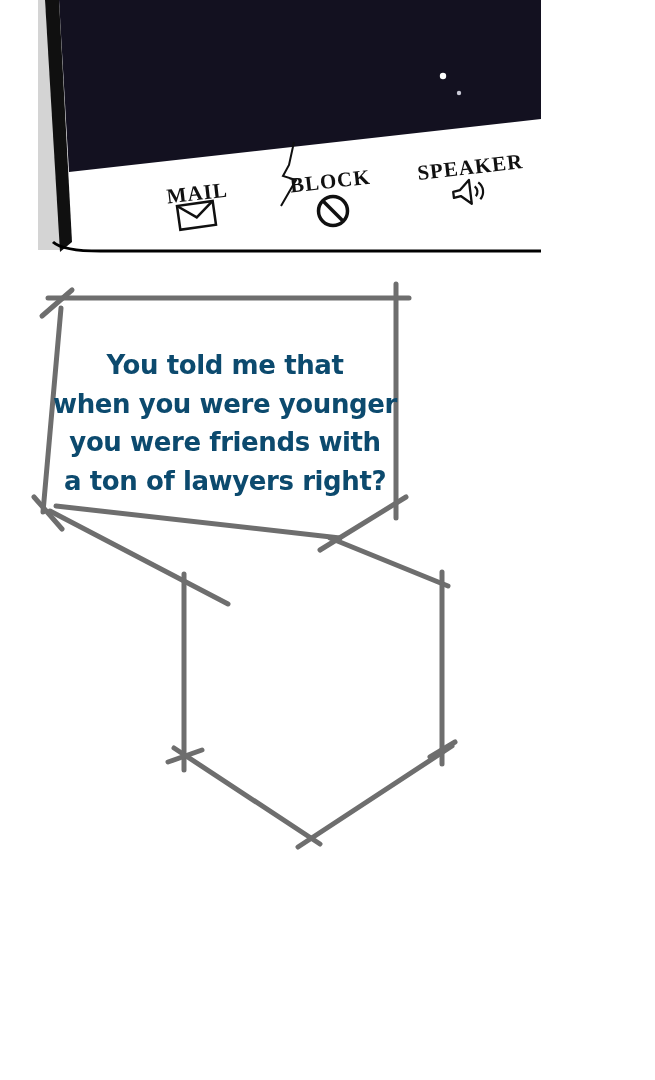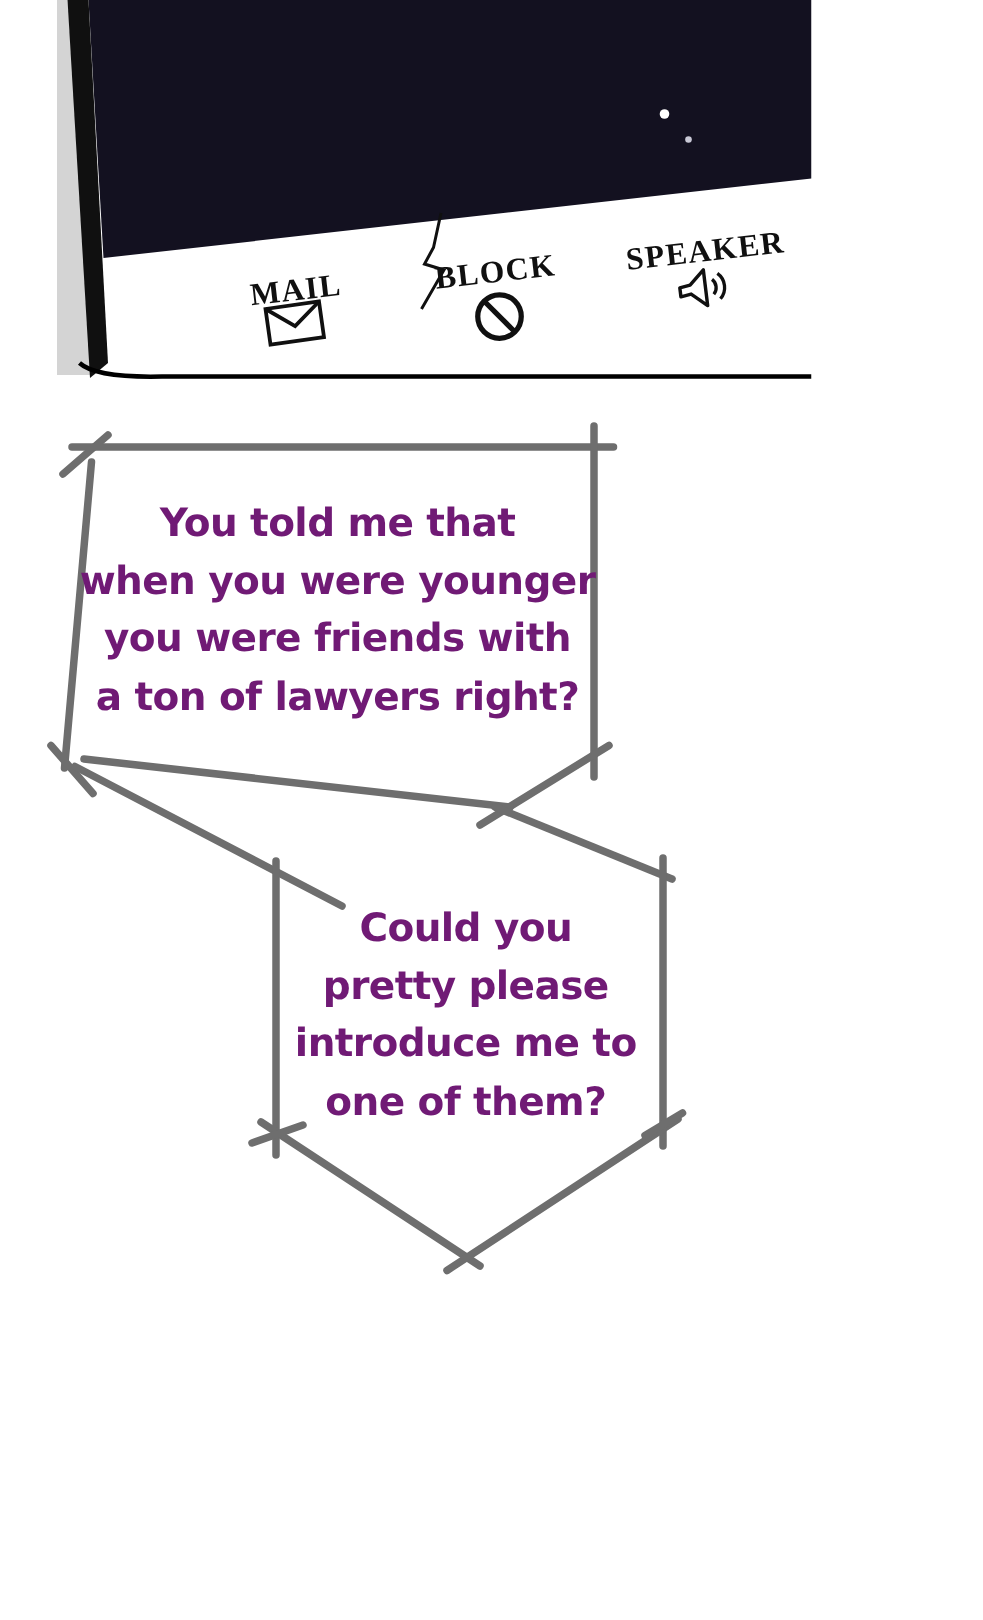--- a/index.html
+++ b/index.html
@@ -9,26 +9,27 @@
     background:#ffffff;
     overflow:hidden;
     font-family:"DejaVu Sans",sans-serif;
   }
   .phone-panel{position:absolute;left:38px;top:0;width:503px;height:256px;}
   .bubbles-layer{position:absolute;left:0;top:0;width:655px;height:1080px;pointer-events:none;}
   .bubble-text{
     position:absolute;
     text-align:center;
     white-space:pre-line;
-    color:#701a75;
+    color:#0c4a6e;
     font-weight:600;
     font-size:26px;
     line-height:38.5px;
     letter-spacing:-0.4px;
     font-family:"DejaVu Sans",sans-serif;
+    margin-top:16px;
   }
   .bubble-text-1{left:45px;top:330px;width:360px;}
   .bubble-text-2{left:178px;top:600px;width:265px;}
 </style>
 </head>
 <body>
 
 <div class="canvas">
 
   <div class="phone-panel">
@@ -93,18 +94,14 @@
       <line x1="452" y1="746" x2="298" y2="847"></line>
       <line x1="168" y1="762" x2="202" y2="750"></line>
       <line x1="430" y1="757" x2="455" y2="742"></line>
     </g>
   </svg>
 
   <div class="bubble-text bubble-text-1">You told me that
 when you were younger
 you were friends with
 a ton of lawyers right?</div>
-  <div class="bubble-text bubble-text-2">Could you
-pretty please
-introduce me to
-one of them?</div>
 
 </div>
 
 </body></html>

